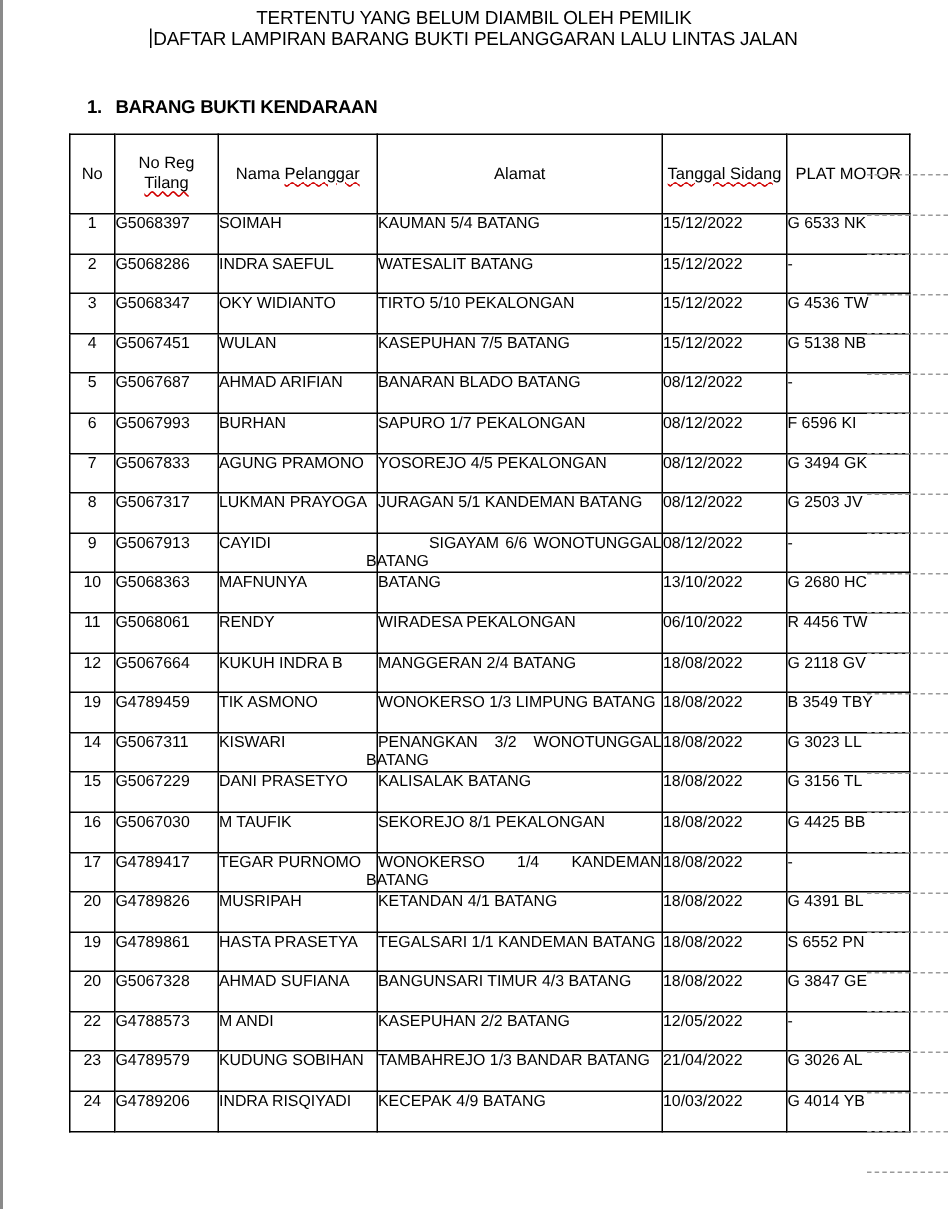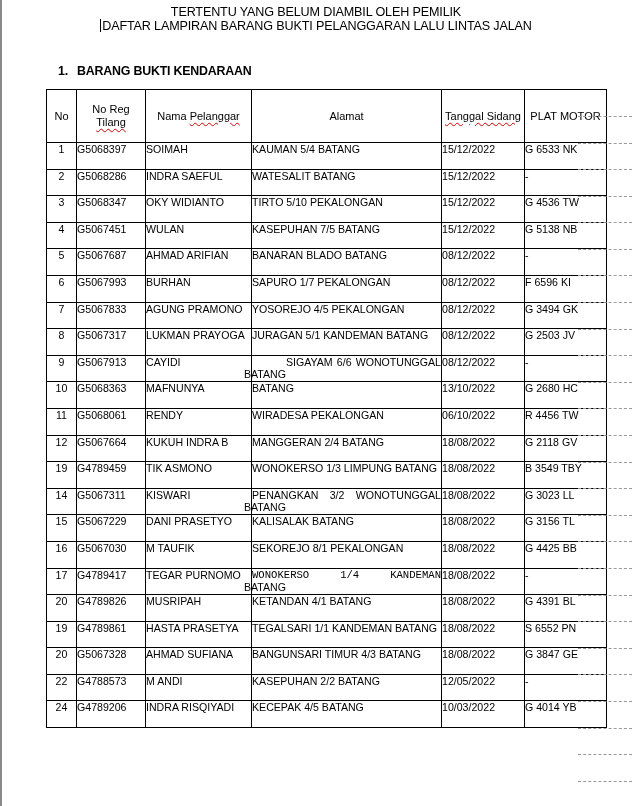--- a/index.html
+++ b/index.html
@@ -223,21 +223,21 @@
         <td class="cell">M TAUFIK</td>
         <td class="addr"><span>SEKOREJO 8/1 PEKALONGAN</span></td>
         <td class="cell">18/08/2022</td>
         <td class="cell">G 4425 BB</td>
       </tr>
       <tr>
         <td class="no">17</td>
         <td class="cell">G4789417</td>
         <td class="cell">TEGAR PURNOMO</td>
         <td class="addr" style="text-align-last: justify;">
-          <span style="display: block; text-align: justify; text-align-last: justify; font-family: Liberation Mono, monospace;">WONOKERSO 1/4 KANDEMAN</span>
+          <span style="display: block; text-align: justify; text-align-last: justify;">WONOKERSO 1/4 KANDEMAN</span>
           <span class="wrapfix" style="text-align-last: left;">BATANG</span>
         </td>
         <td class="cell">18/08/2022</td>
         <td class="cell">-</td>
       </tr>
       <tr>
         <td class="no">20</td>
         <td class="cell">G4789826</td>
         <td class="cell">MUSRIPAH</td>
         <td class="addr"><span>KETANDAN 4/1 BATANG</span></td>
@@ -262,24 +262,32 @@
       </tr>
       <tr>
         <td class="no">22</td>
         <td class="cell">G4788573</td>
         <td class="cell">M ANDI</td>
         <td class="addr"><span>KASEPUHAN 2/2 BATANG</span></td>
         <td class="cell">12/05/2022</td>
         <td class="cell">-</td>
       </tr>
       <tr>
+        <td class="no">23</td>
+        <td class="cell">G4789579</td>
+        <td class="cell">KUDUNG SOBIHAN</td>
+        <td class="addr"><span>TAMBAHREJO 1/3 BANDAR BATANG</span></td>
+        <td class="cell">21/04/2022</td>
+        <td class="cell">G 3026 AL</td>
+      </tr>
+      <tr>
         <td class="no">24</td>
         <td class="cell">G4789206</td>
         <td class="cell">INDRA RISQIYADI</td>
-        <td class="addr"><span>KECEPAK 4/5 BATANG</span></td>
+        <td class="addr"><span>KECEPAK 4/9 BATANG</span></td>
         <td class="cell">10/03/2022</td>
         <td class="cell">G 4014 YB</td>
       </tr>
     </tbody>
 </table>
 
 <div id="guides">
     <div class="dash-guide" style="top: 116px;"></div>
     <div class="dash-guide" style="top: 142.5px;"></div>
     <div class="dash-guide" style="top: 169.094px;"></div>

